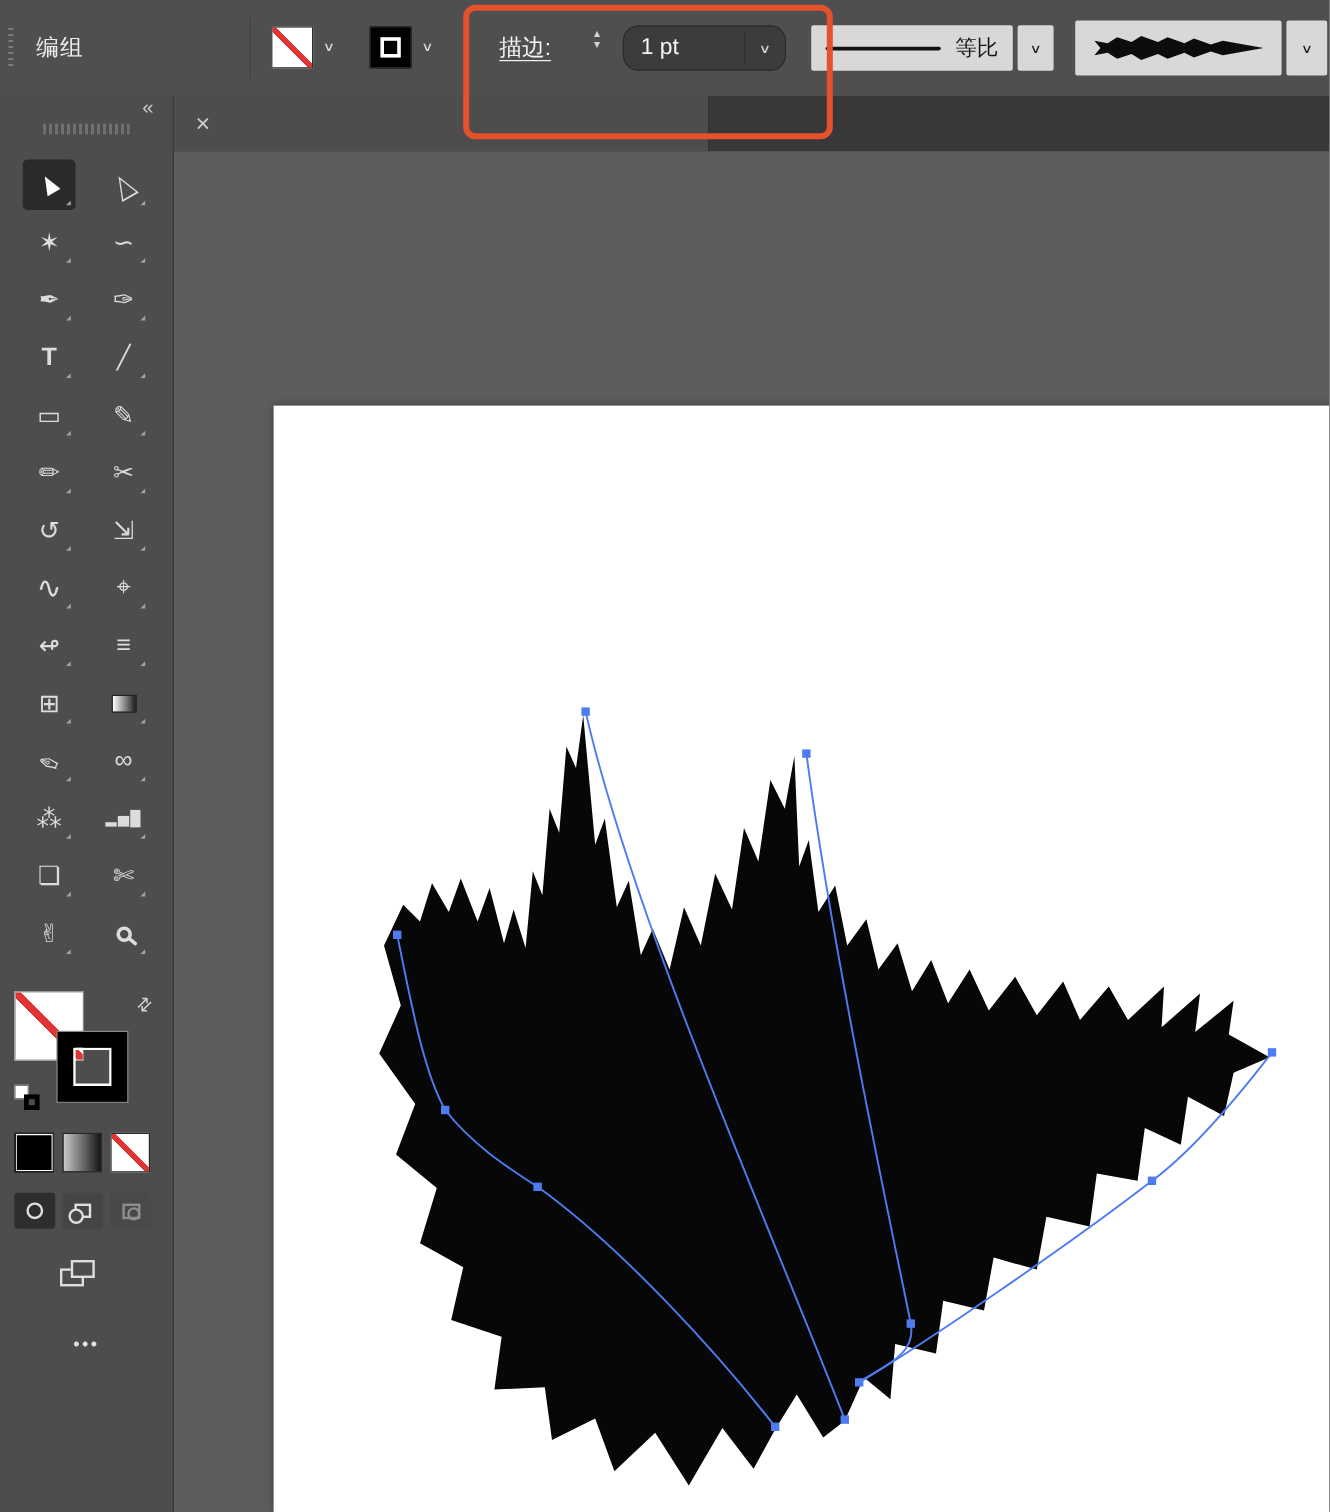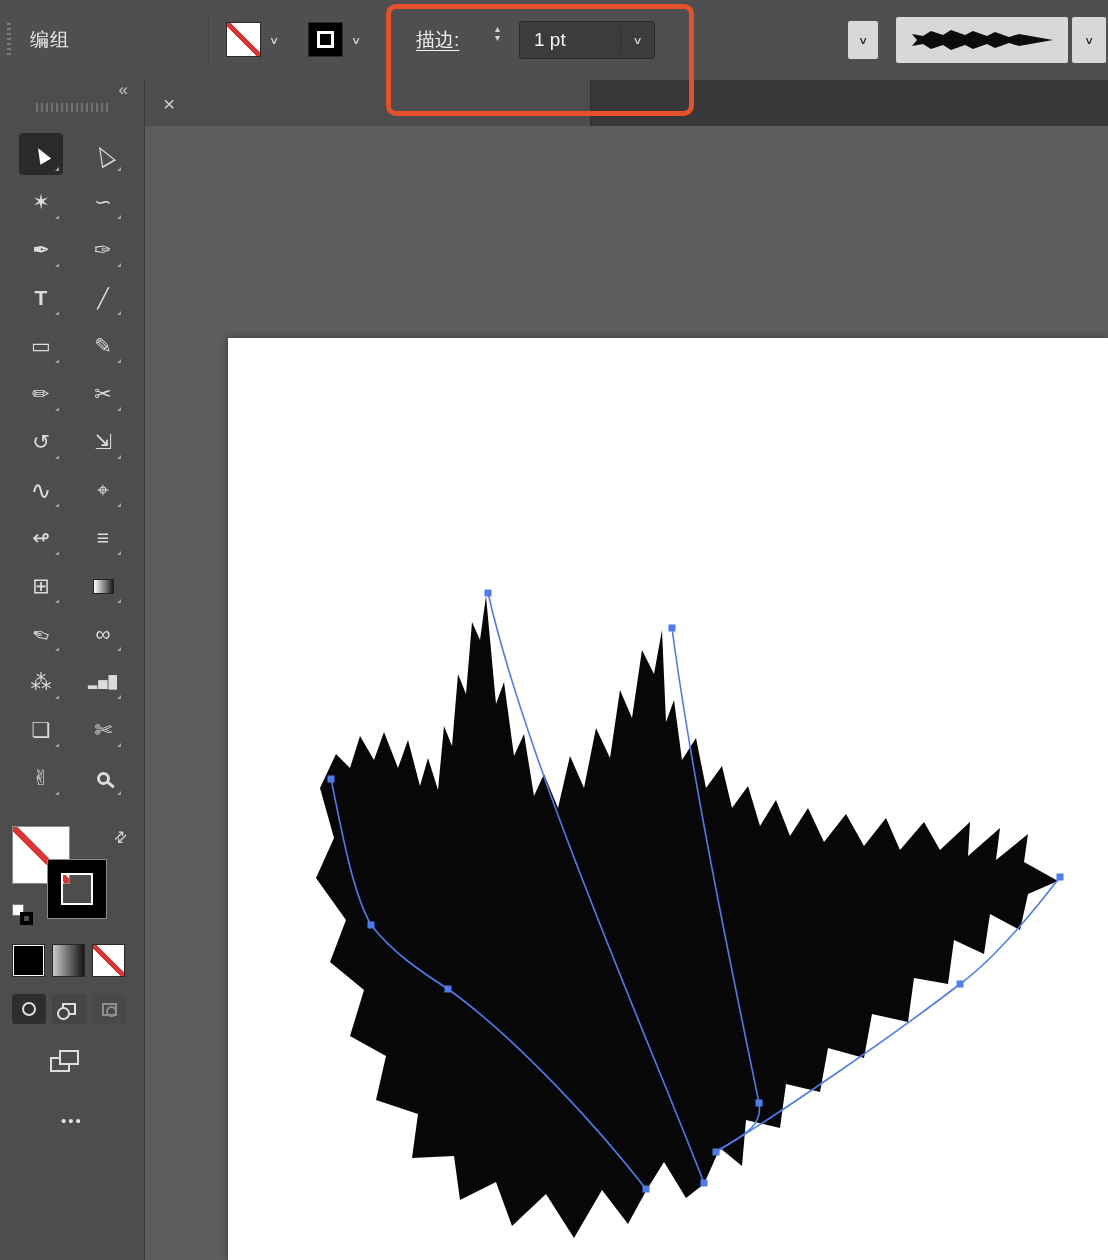--- a/index.html
+++ b/index.html
@@ -22,21 +22,21 @@
   .swatch.stroke { background:#000; }
   .swatch.stroke::after { content:''; position:absolute; inset:8px; border:3px solid #fff; }
   .chev { color:#d9d9d9; font-size:14px; transform:scaleY(.75); cursor:pointer; padding:0 3px; }
 
   .stroke-label { position:absolute; left:416px; top:0; height:80px; display:flex; align-items:center;
     color:#f2f2f2; font-size:19px; text-decoration:underline; text-underline-offset:4px; cursor:pointer; }
   .stepper { position:absolute; left:495px; top:24px; display:flex; flex-direction:column; align-items:center;
     color:#d4d4d4; font-size:10px; line-height:9px; cursor:pointer; }
   .stepper span { cursor:pointer; }
   .value-field { position:absolute; left:519px; top:21px; width:136px; height:38px;
-    background:#3c3c3c; border:1px solid #2a2a2a; border-radius:3px; display:flex; align-items:center; }
+    background:#3c3c3c; border:1px solid #2a2a2a; border-radius:13px; display:flex; align-items:center; }
   .value-text { flex:1; padding-left:14px; color:#f4f4f4; font-size:19px; }
   .value-chev { width:34px; height:100%; display:flex; align-items:center; justify-content:center;
     color:#d9d9d9; border-left:1px solid #2e2e2e; font-size:14px; transform:scaleY(.75); cursor:pointer; }
 
   .profile-ctl { position:absolute; left:676px; top:21px; width:168px; height:38px; background:#d8d8d8;
     border-radius:2px; display:flex; align-items:center; padding:0 12px; gap:12px; cursor:pointer; }
   .profile-line { flex:1; height:3px; background:#121212; border-radius:2px; }
   .profile-label { color:#141414; font-size:18px; }
   .side-chev { position:absolute; top:21px; width:30px; height:38px; background:#d8d8d8; border-radius:2px;
     display:flex; align-items:center; justify-content:center; color:#222; font-size:14px; transform-origin:center;
@@ -155,20 +155,24 @@
     <div class="stepper">
       <span>▴</span>
       <span>▾</span>
     </div>
 
     <div class="value-field">
       <span class="value-text">1 pt</span>
       <span class="value-chev">∨</span>
     </div>
 
+    <div class="profile-ctl">
+      <div class="profile-line"></div>
+      <span class="profile-label">等比</span>
+    </div>
     <div class="side-chev" style="left:848px;">
       <span class="c">∨</span>
     </div>
 
     <div class="brush-ctl">
       <svg viewBox="0 0 150 28" width="150" height="28">
         <path fill="#0c0c0c" d="M146,14 L112,8 L102,11 L88,6 L80,10 L66,5 L58,9 L44,4 L36,9 L24,5 L16,10 L5,8 L10,14 L5,20 L16,18 L24,23 L36,19 L44,24 L58,19 L66,23 L80,18 L88,22 L102,17 L112,20 Z"></path>
       </svg>
     </div>
     <div class="brush-chev">

